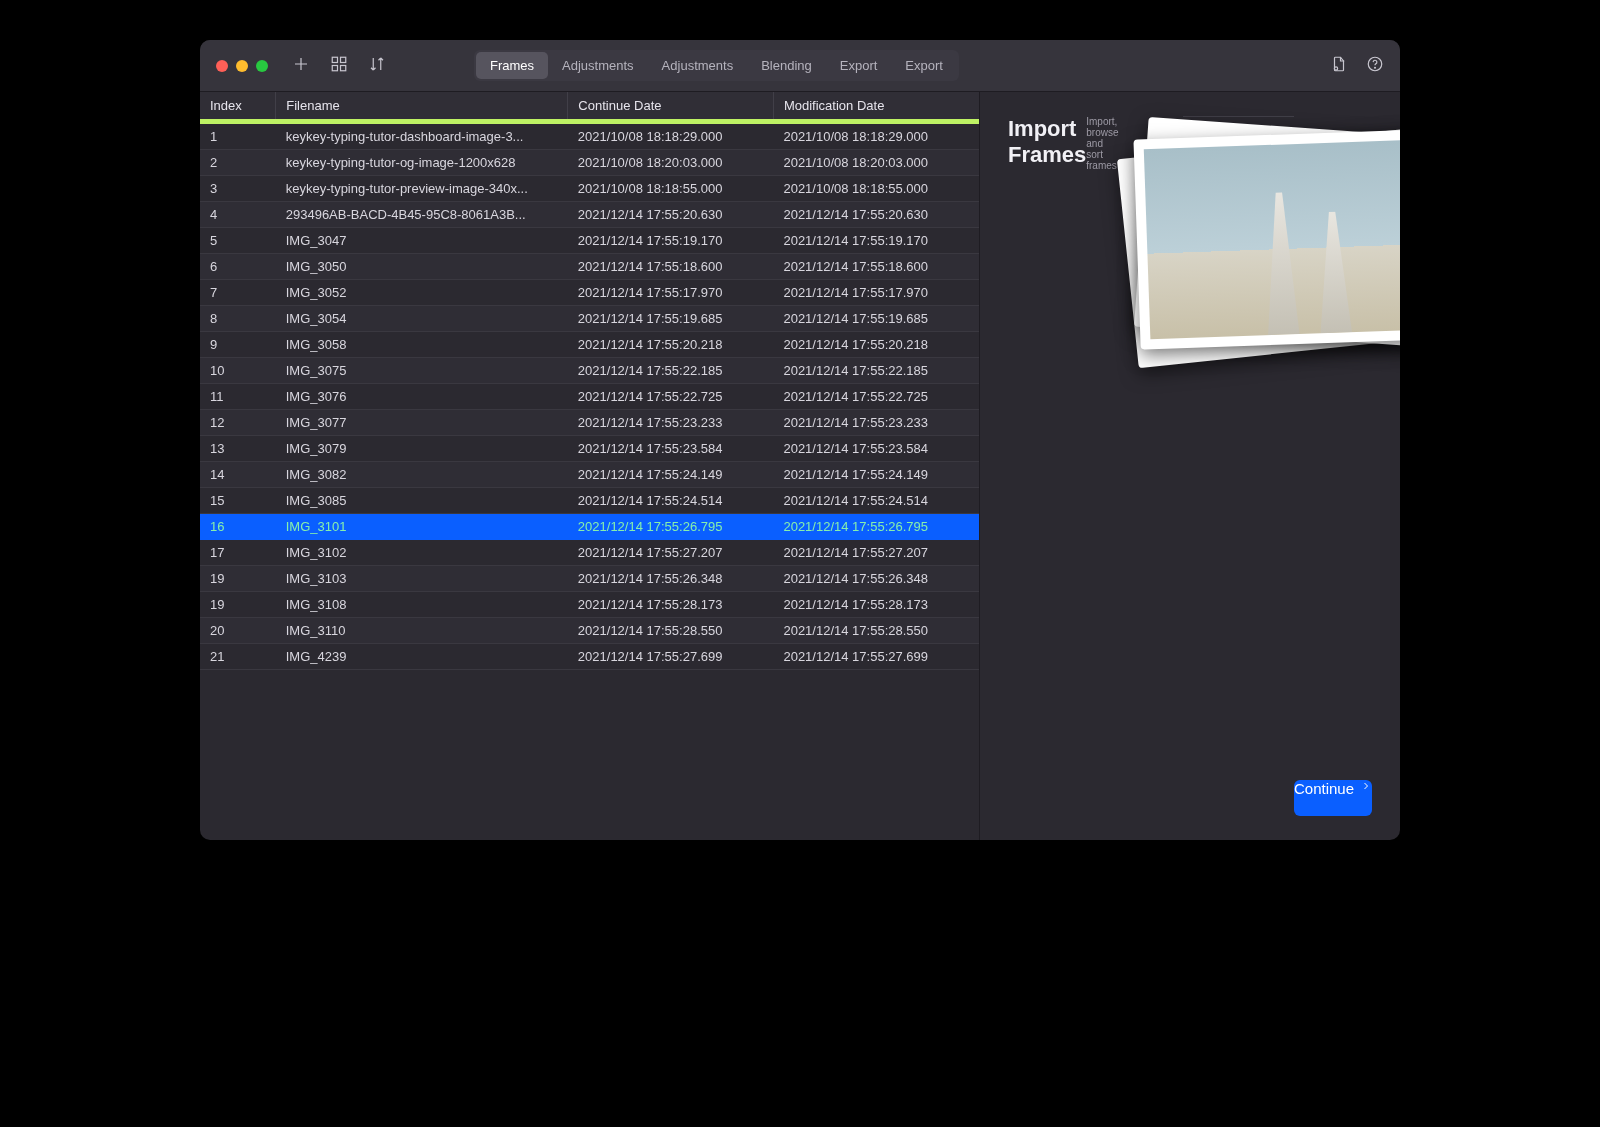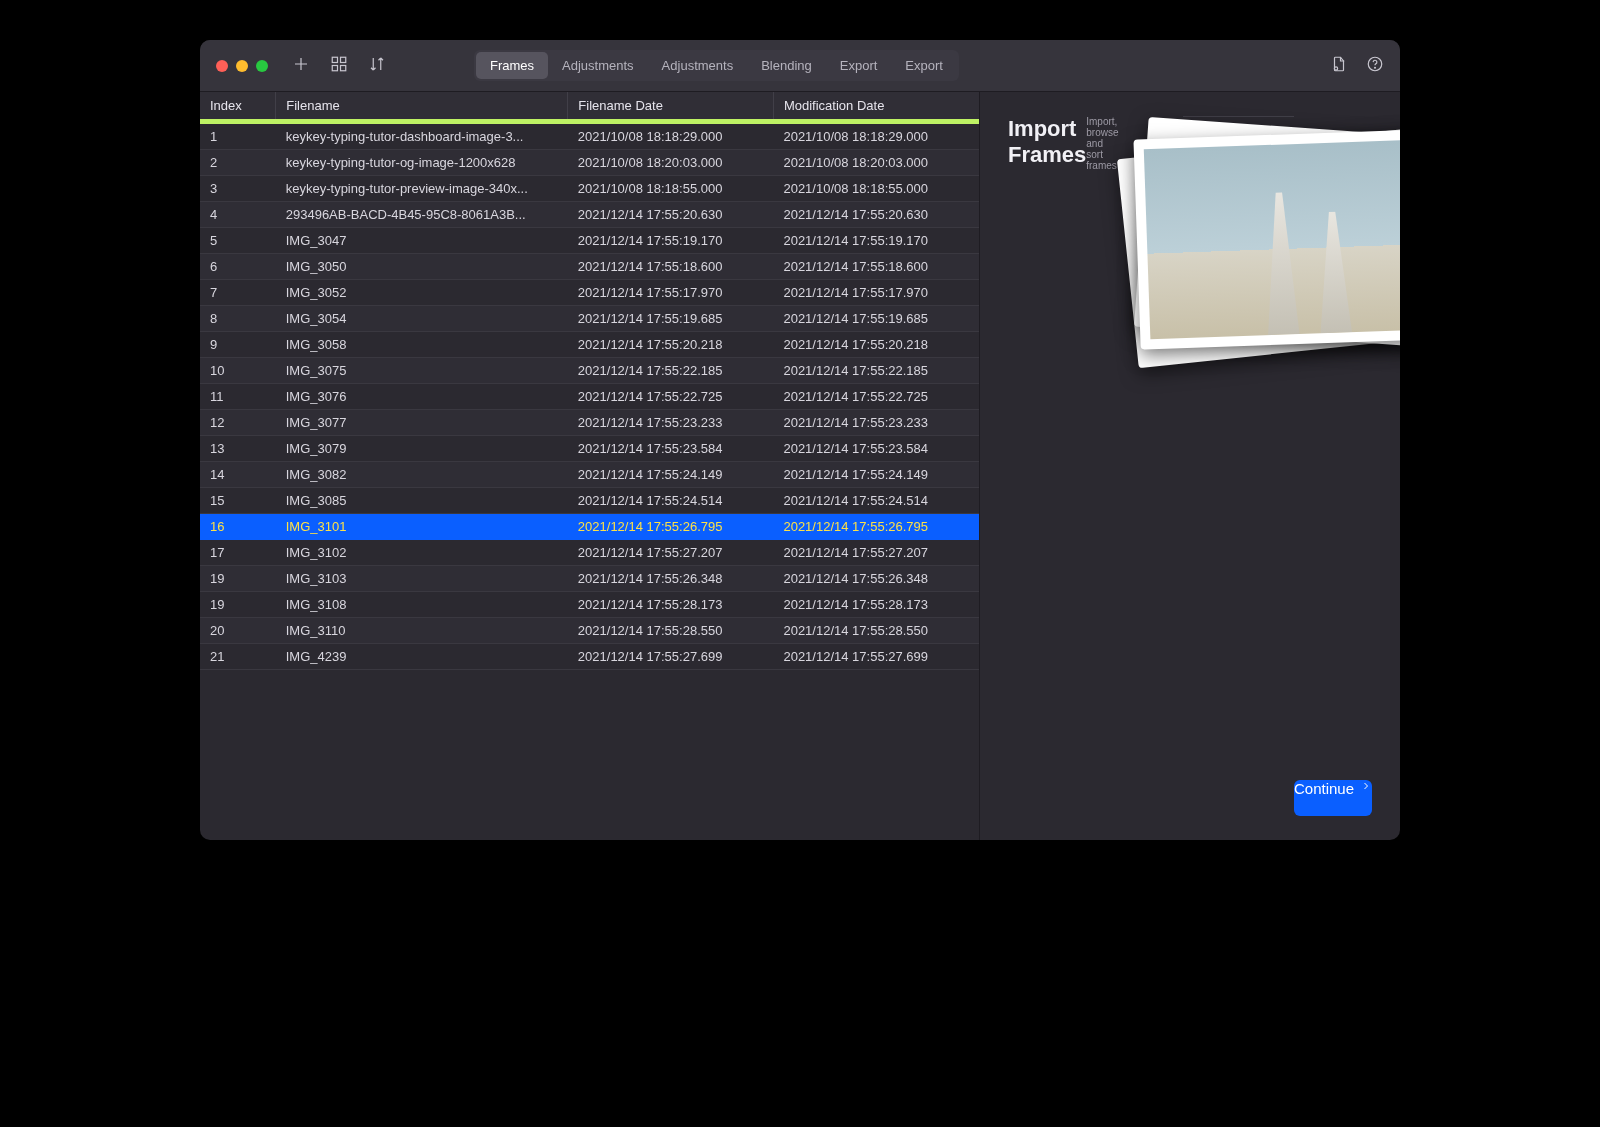--- a/index.html
+++ b/index.html
@@ -107,21 +107,21 @@
     font-size:13px;
     color:#d8d6de;
     border-bottom:1px solid #3a3840;
     white-space:nowrap;
     overflow:hidden;
     text-overflow:ellipsis;
   }
   tbody tr.alt td { background:#2f2d35; }
   tbody tr.selected td {
     background:#0a5fff;
-    color:#fde047;
+    color:#86efac;
     border-bottom-color:#0a5fff;
   }
   col.c-index { width:70px; }
   col.c-file { width:270px; }
   col.c-date { width:190px; }
   .inspector {
     width:420px;
     padding:24px 28px;
     display:flex;
     flex-direction:row;
@@ -257,21 +257,21 @@
         <colgroup>
           <col class="c-index">
             <col class="c-file">
             <col class="c-date">
             <col class="c-date">
         </colgroup>
         <thead>
           <tr>
             <th>Index</th>
             <th>Filename</th>
-            <th>Filename Date</th>
+            <th>Continue Date</th>
             <th>Modification Date</th>
           </tr>
         </thead>
         <tbody id="tbody">
             <tr>
               <td>1</td>
               <td>keykey-typing-tutor-dashboard-image-3...</td>
               <td>2021/10/08 18:18:29.000</td>
               <td>2021/10/08 18:18:29.000</td>
             </tr>

